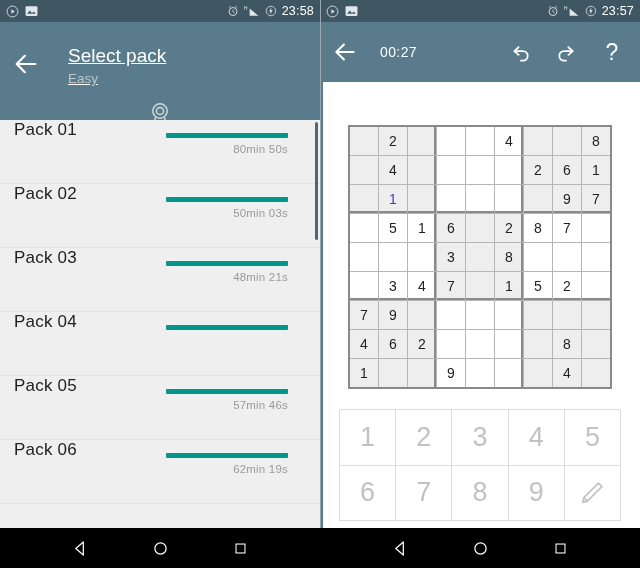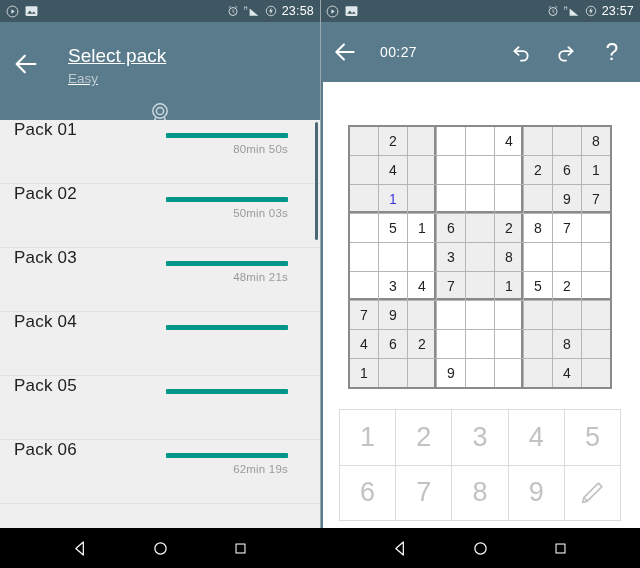--- a/index.html
+++ b/index.html
@@ -177,20 +177,21 @@
       <div class="packrow">
         <span class="packname">Pack 04</span>
         <div class="prog-block">
           <div class="prog-track"></div>
         </div>
       </div>
       <div class="packrow">
         <span class="packname">Pack 05</span>
         <div class="prog-block">
           <div class="prog-track"></div>
+          <div class="prog-time">57min 46s</div>
         </div>
       </div>
       <div class="packrow">
         <span class="packname">Pack 06</span>
         <div class="prog-block">
           <div class="prog-track"></div>
           <div class="prog-time">62min 19s</div>
         </div>
       </div>
       <div class="scrollbar"></div>

